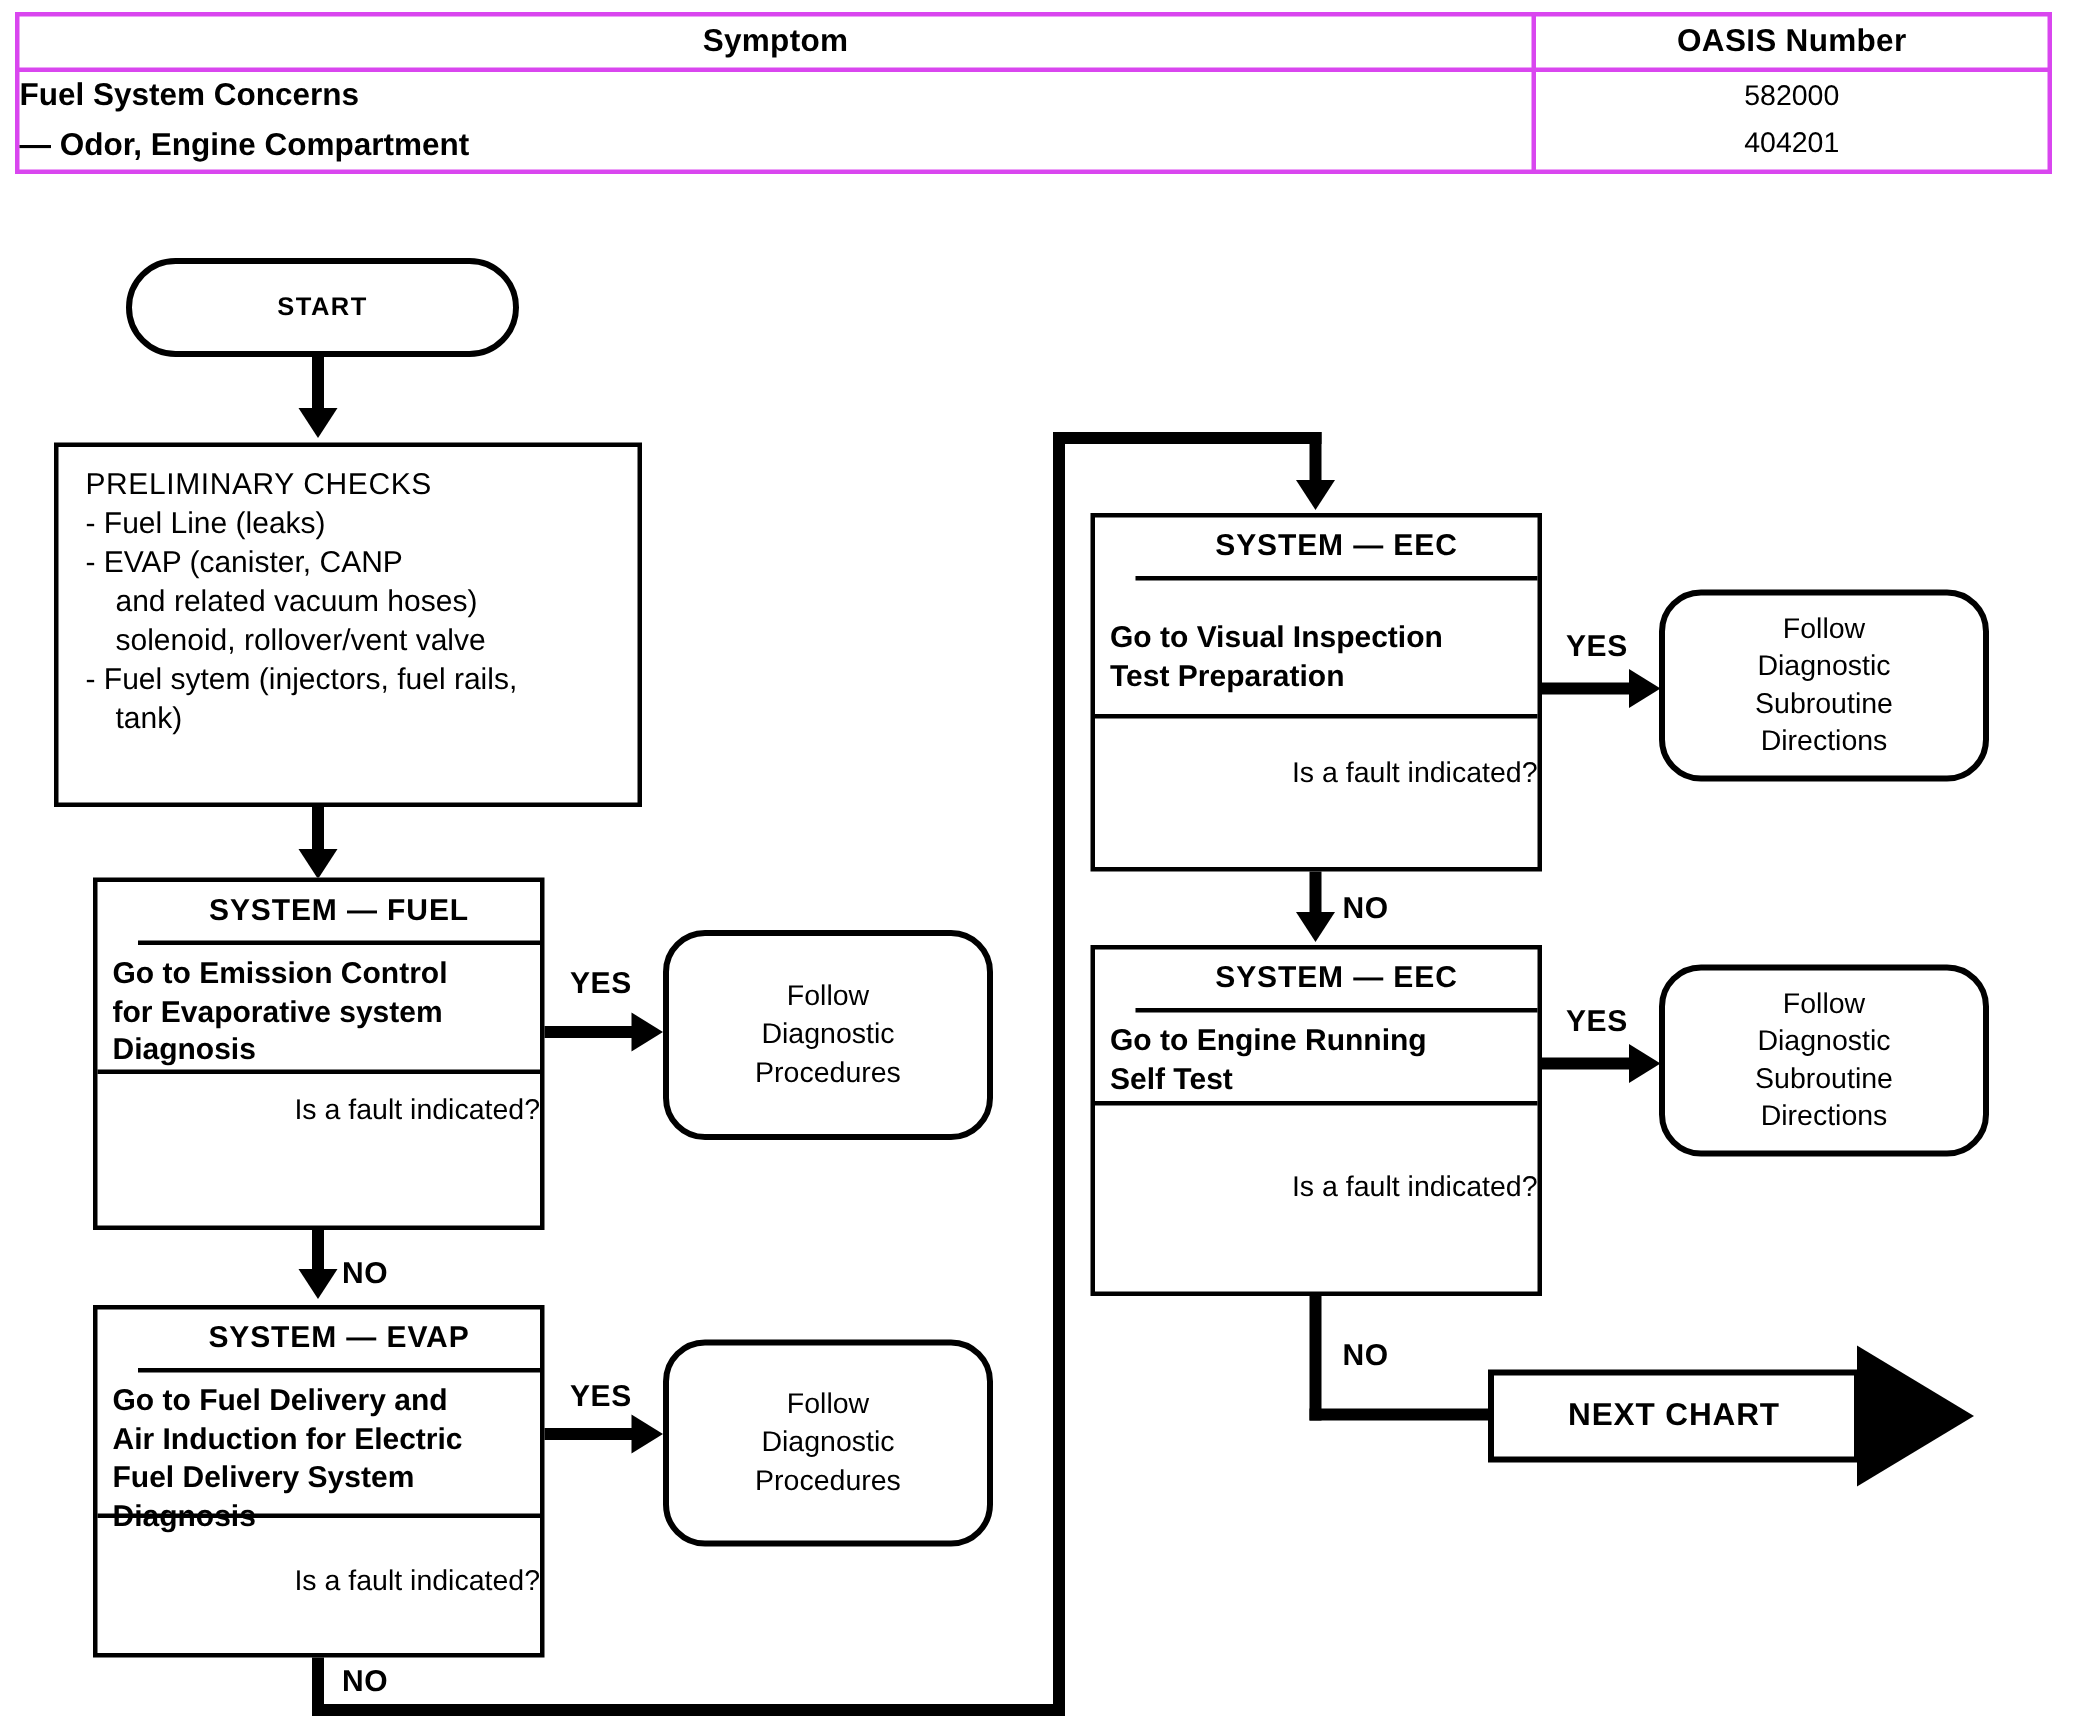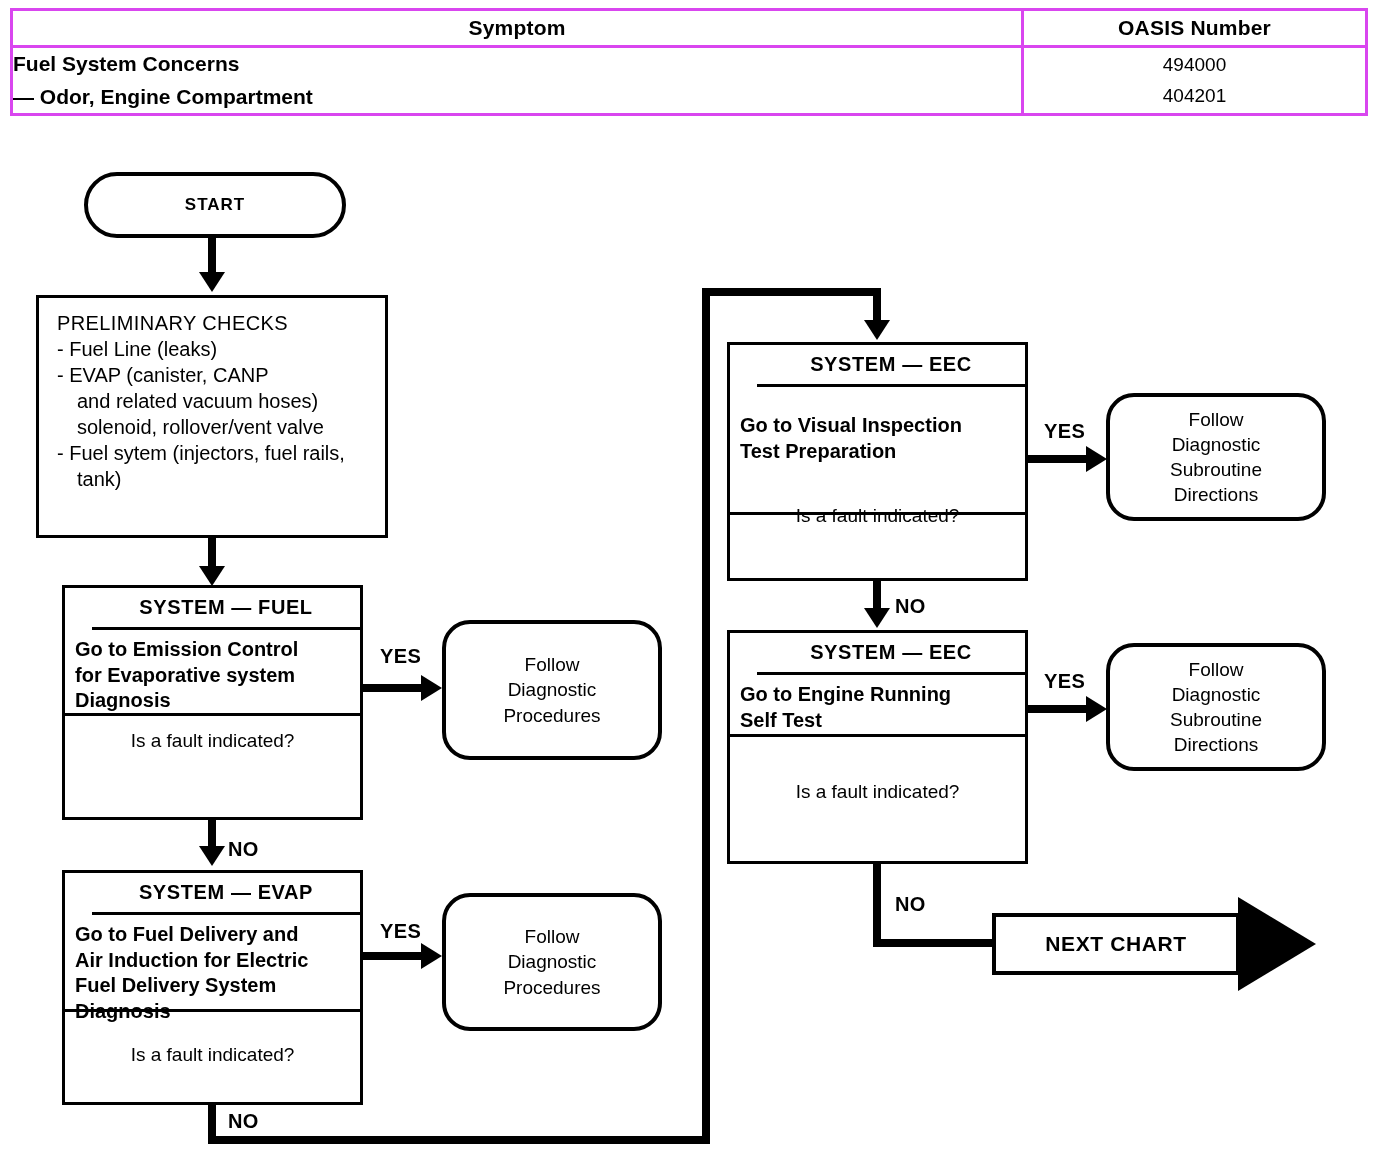--- a/index.html
+++ b/index.html
@@ -120,21 +120,21 @@
     padding: 7px 8px 6px 10px;
     font-size: 20px;
     font-weight: bold;
     line-height: 1.28;
   }
   .sys-action .al { display: block; white-space: nowrap; }
   .sys-q {
     position: absolute;
     left: 0; right: 0;
     box-sizing: border-box;
-    text-align: center;
+    text-align: right;
     font-size: 19px;
     padding-top: 14px;
   }
 
   
   .ln {
     position: absolute;
     background: #000;
   }
   .arrow-down {
@@ -192,33 +192,33 @@
         <th class="sym-head-cell">OASIS Number</th>
       </tr>
     </thead>
     <tbody>
       <tr>
         <td class="sym-body-left">
           <span class="sym-line">Fuel System Concerns</span>
           <span class="sym-line">— Odor, Engine Compartment</span>
         </td>
         <td class="sym-body-right">
-          <span class="sym-line">494000</span>
+          <span class="sym-line">582000</span>
           <span class="sym-line">404201</span>
         </td>
       </tr>
     </tbody>
   </table>
 
   <div class="node stadium" style="left:84px; top:172px; width:262px; height:66px;">START</div>
 
   <div class="ln" style="left:208px; top:238px; width:8px; height:38px;"></div>
   <div class="arrow-down" style="left:199px; top:272px;"></div>
 
-  <div class="node boxed prelim" style="left:36px; top:295px; width:352px; height:243px;">
+  <div class="node boxed prelim" style="left:36px; top:295px; width:392px; height:243px;">
     <span class="ttl">PRELIMINARY CHECKS</span>
     <span class="li">- Fuel Line (leaks)</span>
     <span class="li">- EVAP (canister, CANP</span>
     <span class="cont">and related vacuum hoses)</span>
     <span class="cont">solenoid, rollover/vent valve</span>
     <span class="li">- Fuel sytem (injectors, fuel rails,</span>
     <span class="cont">tank)</span>
   </div>
 
   <div class="ln" style="left:208px; top:538px; width:8px; height:32px;"></div>
@@ -276,21 +276,21 @@
   <div class="ln" style="left:208px; top:1105px; width:8px; height:39px;"></div>
   <div class="lbl" style="left:228px; top:1110px;">NO</div>
   <div class="ln" style="left:208px; top:1136px; width:502px; height:8px;"></div>
   <div class="ln" style="left:702px; top:288px; width:8px; height:856px;"></div>
   <div class="ln" style="left:702px; top:288px; width:179px; height:8px;"></div>
   <div class="ln" style="left:873px; top:288px; width:8px; height:36px;"></div>
   <div class="arrow-down" style="left:864px; top:320px;"></div>
 
   <div class="node boxed" style="left:727px; top:342px; width:301px; height:239px;">
     <div class="sys-title">SYSTEM — EEC</div>
-    <div class="sys-action" style="top:42px; height:128px; padding-top:26px;">
+    <div class="sys-action" style="top:42px; height:92px; padding-top:26px;">
       <span class="al">Go to Visual Inspection</span>
       <span class="al">Test Preparation</span>
     </div>
     <div class="sys-q" style="top:146px; height:87px;">Is a fault indicated?</div>
   </div>
 
   <div class="ln" style="left:1028px; top:455px; width:66px; height:8px;"></div>
   <div class="arrow-right" style="left:1086px; top:446px;"></div>
   <div class="lbl" style="left:1044px; top:420px;">YES</div>
 

